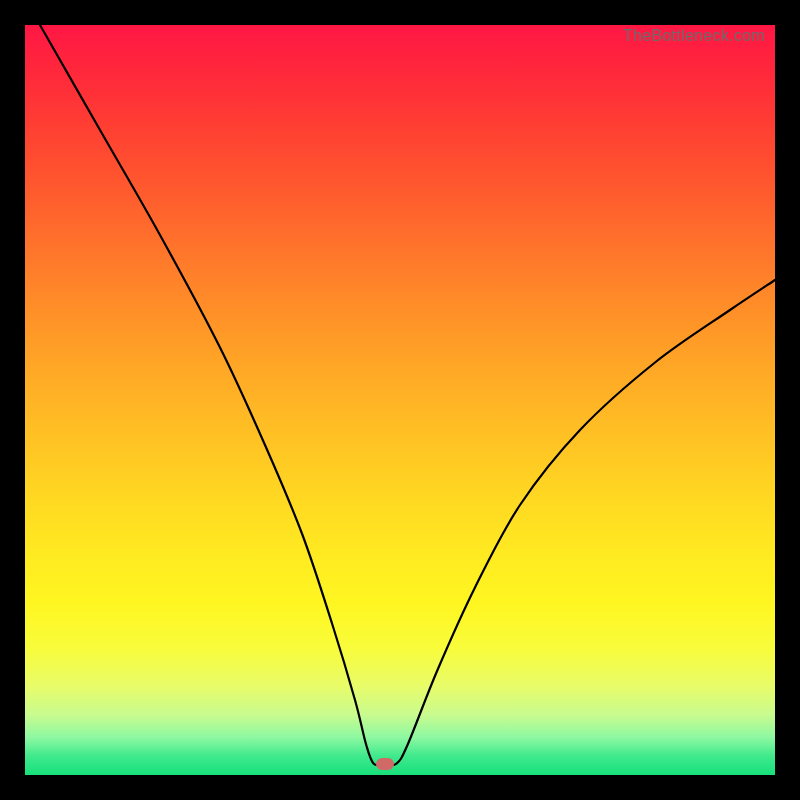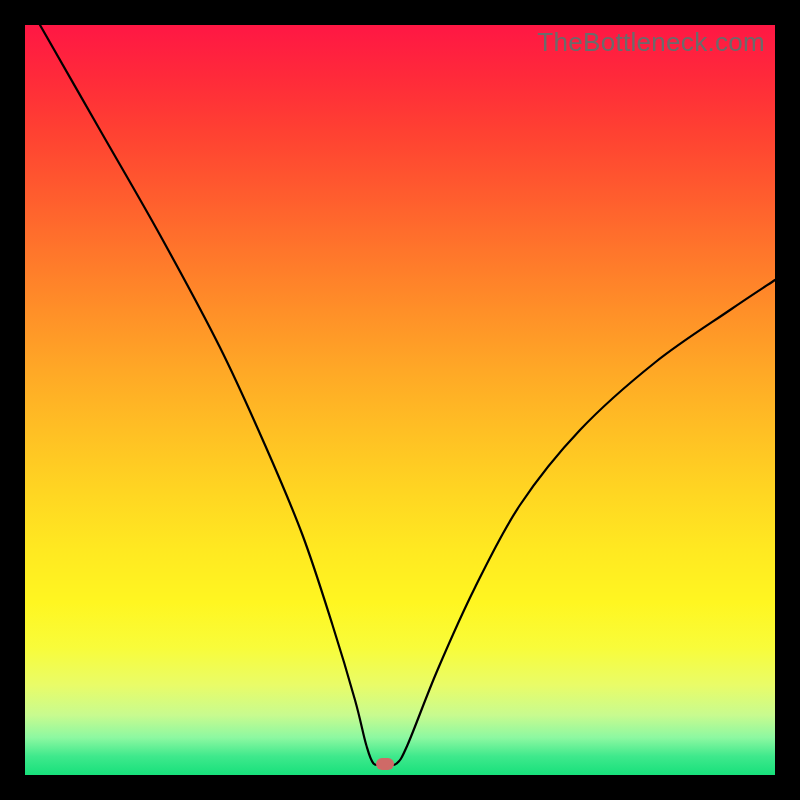--- a/index.html
+++ b/index.html
@@ -43,21 +43,21 @@
       #8df8a1 95%,
       #3fe98c 97.5%,
       #17e07b 100%
     );
   }
   .watermark {
     position: absolute;
     top: 2px;
     right: 10px;
     color: #6b6b6b;
-    font-size: 26px;
+    font-size: 16px;
     font-weight: 500;
     letter-spacing: 0.3px;
     user-select: none;
   }
   svg.curve {
     position: absolute;
     left: 0;
     top: 0;
     width: 750px;
     height: 750px;

